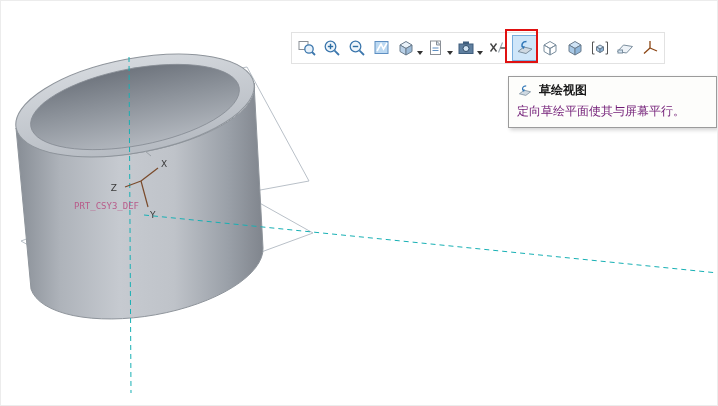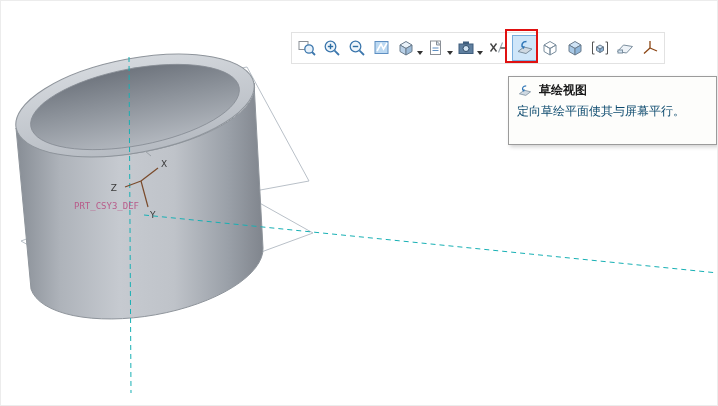--- a/index.html
+++ b/index.html
@@ -30,25 +30,25 @@
 
   .red-box{
     position:absolute;left:504px;top:28px;width:33px;height:34px;
     border:2px solid #e01111;box-sizing:border-box;z-index:5;
   }
 
   
   .tooltip{
     position:absolute;left:507px;top:75px;width:209px;box-sizing:border-box;
     background:#fdfdfb;border:1px solid #9b9b9b;box-shadow:2px 2px 4px rgba(0,0,0,.18);
-    padding:5px 8px 24px 8px;z-index:4;
+    padding:5px 8px 7px 8px;z-index:4;
   }
   .tooltip-title-row{display:flex;align-items:center;gap:6px;}
   .tooltip-title{font-size:12px;font-weight:bold;color:#1a1a1a;}
-  .tooltip-desc{font-size:12px;color:#0c4a6e;margin-top:4px;}
+  .tooltip-desc{font-size:12px;color:#701a75;margin-top:4px;}
 
   .csys-label-text{font-family:"DejaVu Sans Mono","Liberation Mono",monospace;}
 </style>
 </head>
 <body>
 
 <div class="stage">
 
   <svg class="scene" width="718" height="406" viewBox="0 0 718 406">
     <defs>

